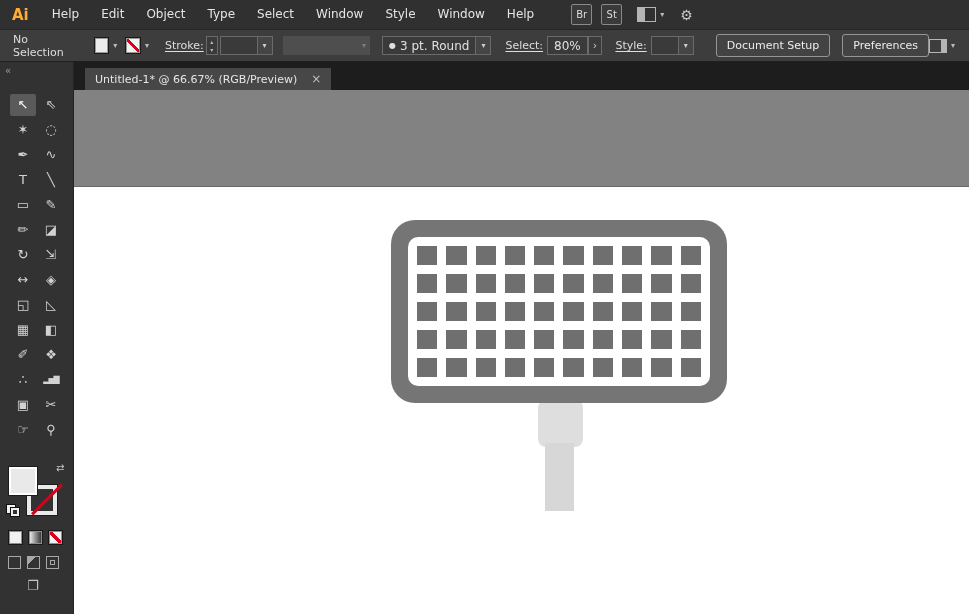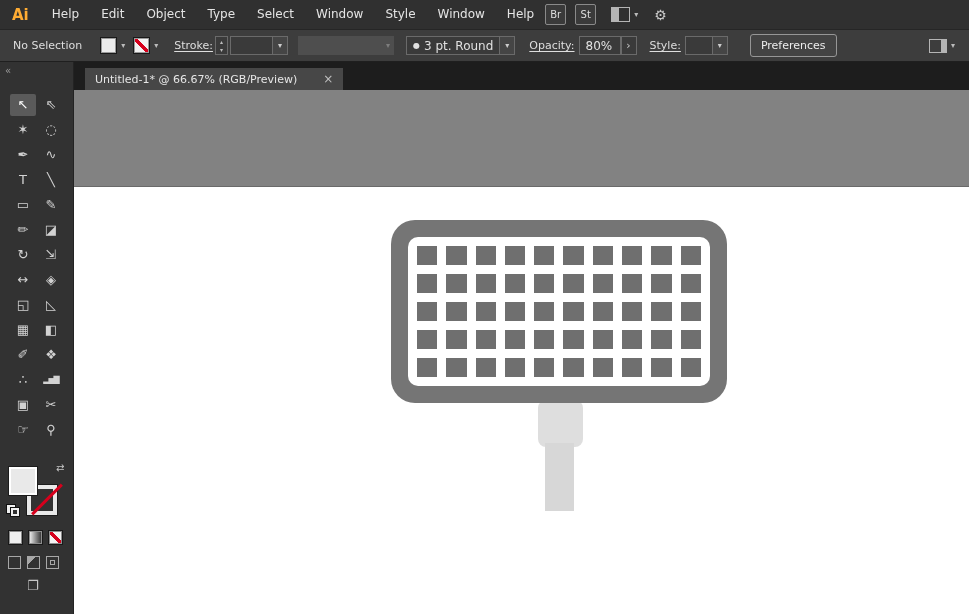--- a/index.html
+++ b/index.html
@@ -6,21 +6,21 @@
   #app{position:relative;width:969px;height:614px;overflow:hidden;
        font-family:"DejaVu Sans","Liberation Sans",sans-serif;background:#323232;
        -webkit-font-smoothing:antialiased;}
   
   .menu-bar{position:absolute;left:0;top:0;width:969px;height:29px;background:#303030;
             display:flex;align-items:center;padding-left:8px;box-sizing:border-box;z-index:6;}
   .ai-logo{color:#ffac33;font-weight:bold;font-size:15px;margin:0 12px 0 4px;}
   .menu-item{padding:0 11px;font-size:12px;color:#e4e4e4;line-height:29px;}
   .badge{width:19px;height:19px;border:1px solid #8a8a8a;border-radius:2px;background:#3a3a3a;
          color:#ddd;font-size:10px;display:flex;align-items:center;justify-content:center;}
-  .badge.first{}.badge+.badge{margin-left:9px}
+  .badge.first{margin-left:26px}.badge+.badge{margin-left:9px}
   .arrange-icon{width:17px;height:13px;border:1px solid #b5b5b5;margin-left:15px;position:relative;}
   .arrange-icon::before{content:"";position:absolute;left:0;top:0;width:7px;height:100%;background:#b5b5b5;}
   .dd-sm{font-size:8px;color:#bbb;margin-left:4px;}
   .gpu{font-size:14px;color:#c9c9c9;margin-left:16px;}
   
   .control-bar{position:absolute;left:0;top:29px;width:969px;height:33px;background:#3d3d3d;
                border-top:1px solid #262626;border-bottom:1px solid #1f1f1f;box-sizing:border-box;
                display:flex;align-items:center;padding-left:13px;z-index:5;font-size:11px;color:#e0e0e0;}
   .cb-label{color:#dedede;}
   .cb-label.link{text-decoration:underline;text-underline-offset:2px;}
@@ -71,21 +71,21 @@
   .cgn .none{background:linear-gradient(45deg,transparent 40%,#d6001c 40%,#d6001c 60%,transparent 60%),#f2f2f2;}
   .draw-modes{position:absolute;left:8px;top:494px;display:flex;gap:6px;}
   .draw-modes div{width:13px;height:13px;box-sizing:border-box;border:1px solid #a7a7a7;}
   .draw-modes .behind{background:linear-gradient(135deg,#a7a7a7 35%,transparent 35%);}
   .draw-modes .inside{box-shadow:inset 0 0 0 3px #323232,inset 0 0 0 4px #a7a7a7;}
   .screen-mode{position:absolute;left:27px;top:516px;font-size:13px;color:#c5c5c5;}
   
   .tabstrip{position:absolute;left:74px;top:62px;width:895px;height:28px;background:#1d1d1d;
             display:flex;align-items:flex-end;z-index:3;}
   .tab{display:flex;align-items:center;height:22px;background:#474747;padding:0 10px;margin-left:11px;
-       font-size:11px;color:#e6e6e6;white-space:nowrap;gap:12px;}
+       font-size:11px;color:#e6e6e6;white-space:nowrap;}
   .tab-close{margin-left:14px;color:#c0c0c0;font-size:12px;}
   
   .canvas{position:absolute;left:74px;top:90px;width:895px;height:524px;background:#828282;overflow:hidden;}
   .artboard{position:absolute;left:0;top:97px;right:0;bottom:-2px;background:#ffffff;
             box-shadow:0 -1px 0 rgba(0,0,0,0.18);}
   .artwork-head{position:absolute;left:317px;top:130px;width:336px;height:183px;border-radius:24px;z-index:2;}
   .artwork-grid{position:absolute;inset:17px;border-radius:10px;display:grid;gap:9px;padding:9px;box-sizing:border-box;}
   .artwork-handle{position:absolute;left:464px;top:310px;width:45px;height:47px;border-radius:8px;z-index:1;}
   .artwork-stem{position:absolute;left:471px;top:353px;width:29px;height:68px;z-index:1;}
 </style>
@@ -134,32 +134,33 @@
     <span class="profile-disabled" style="margin-right:12px">
       <span>▾</span>
     </span>
 
     <span class="combo" style="margin-right:14px">
       <span class="val" style="font-size:8px;padding-right:2px">●</span>
       <span class="val" style="padding-left:2px">3 pt. Round</span>
       <span class="dd">▾</span>
     </span>
 
-    <span class="cb-label link" style="margin-right:4px">Opacity:</span>
+    <span class="cb-label link" style="margin-right:4px">Select:</span>
     <span class="combo" style="width:42px">
       <span class="val">80%</span>
     </span>
     <span class="flyout-btn" style="margin-right:13px">›</span>
 
     <span class="cb-label link" style="margin-right:4px">Style:</span>
     <span class="combo" style="margin-right:22px">
       <span class="val" style="width:14px"></span>
       <span class="dd">▾</span>
     </span>
 
+    <span class="btn" style="margin-right:12px">Document Setup</span>
     <span class="btn">Preferences</span>
 
     <span class="workspace">
       <span class="ws-icon"></span>
       <span class="dd-sm">▾</span>
     </span>
   </div>
 
   <div class="toolbar">
     <span class="collapse">«</span>

